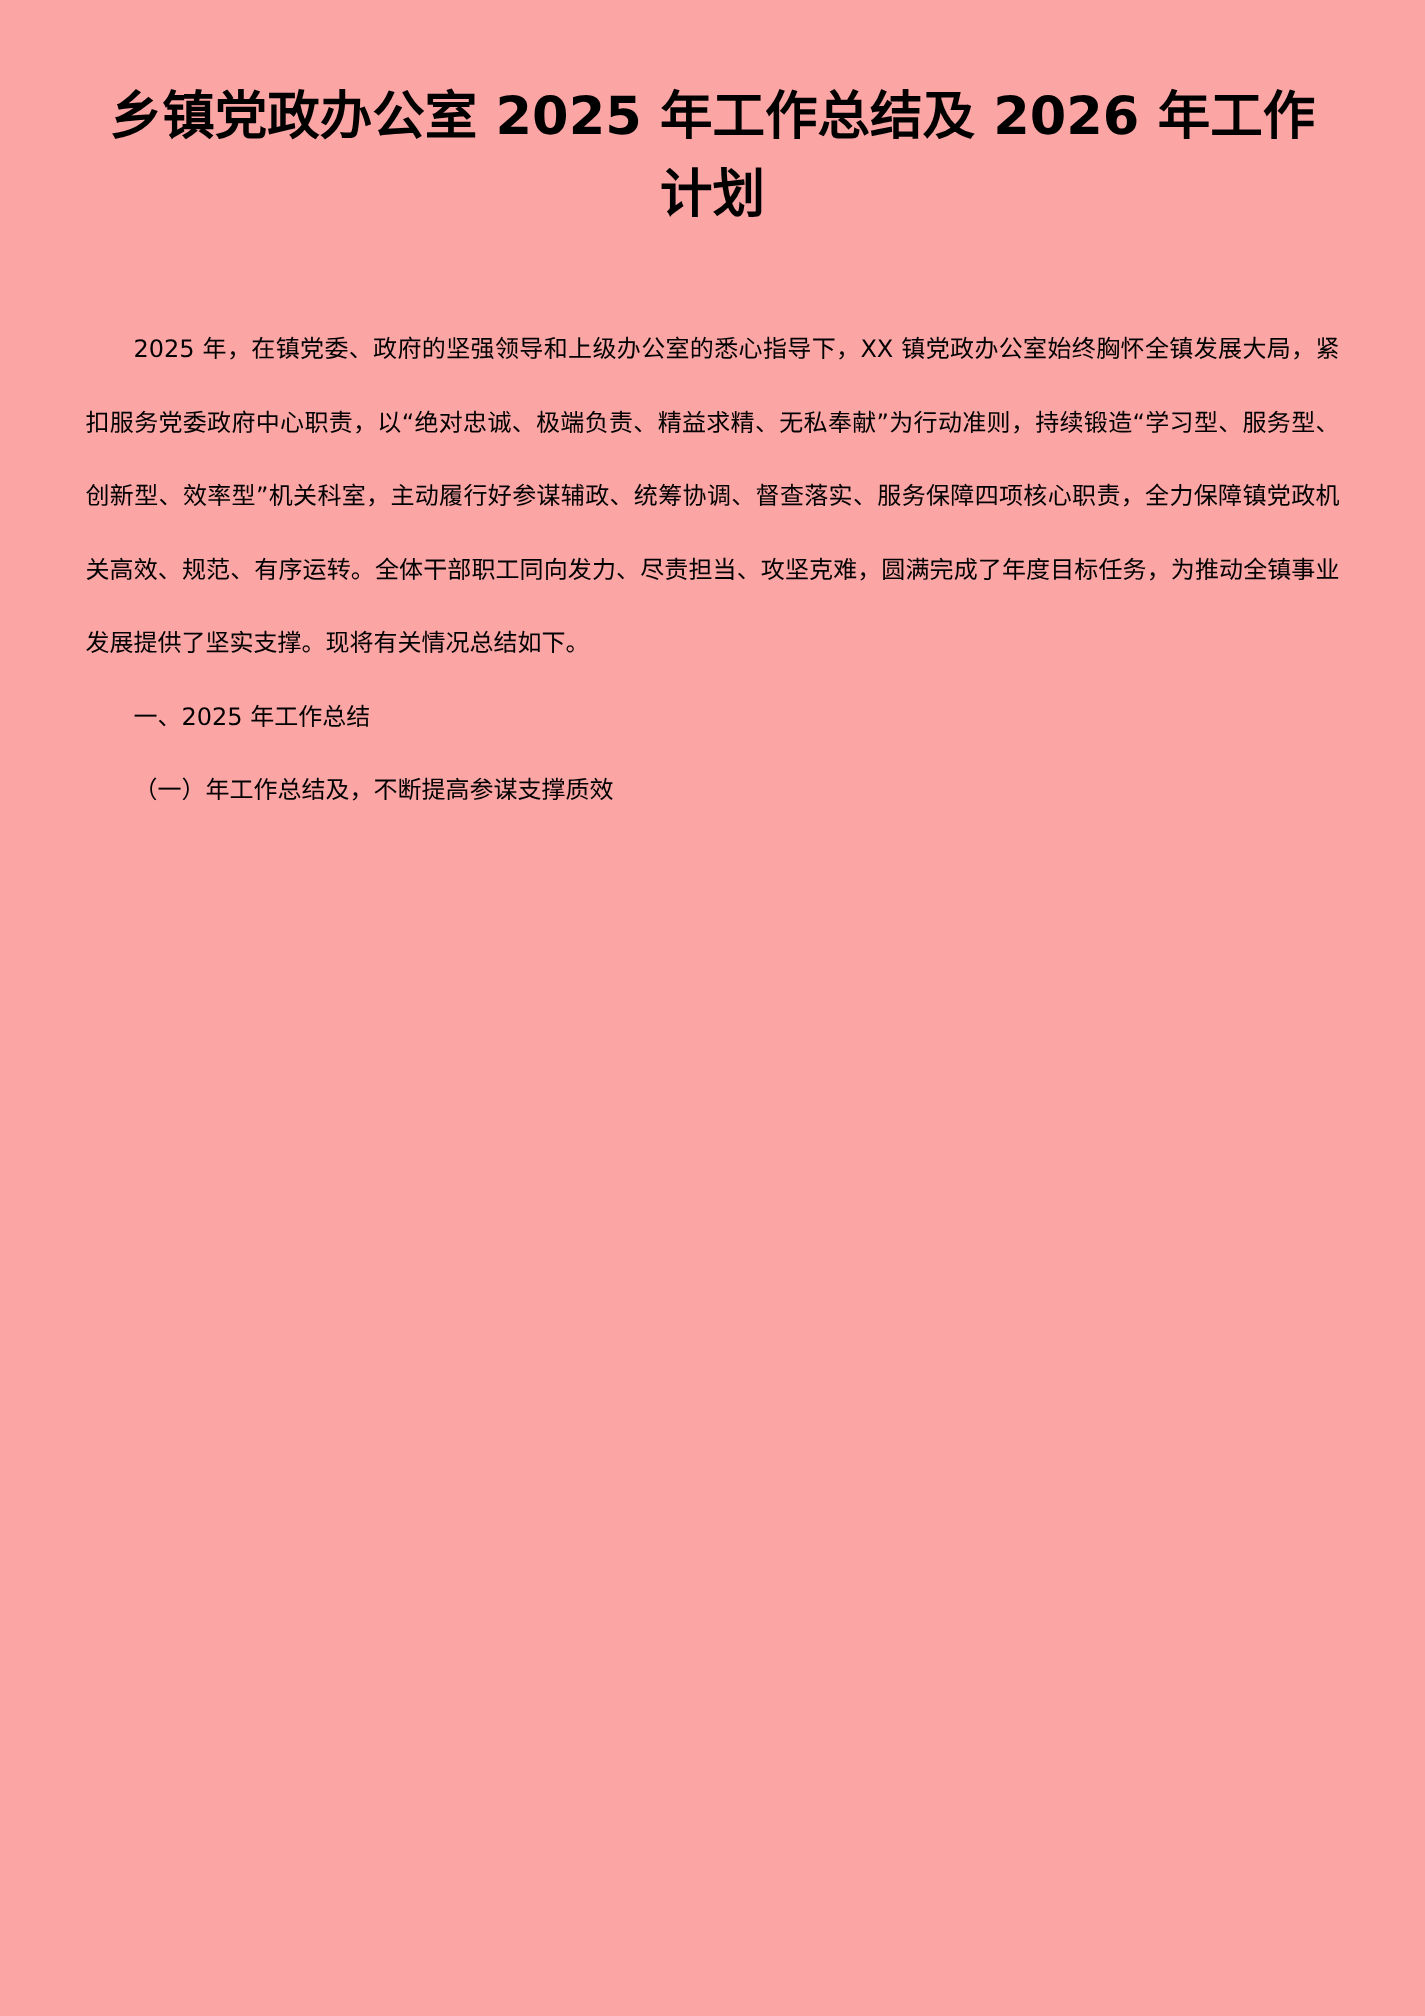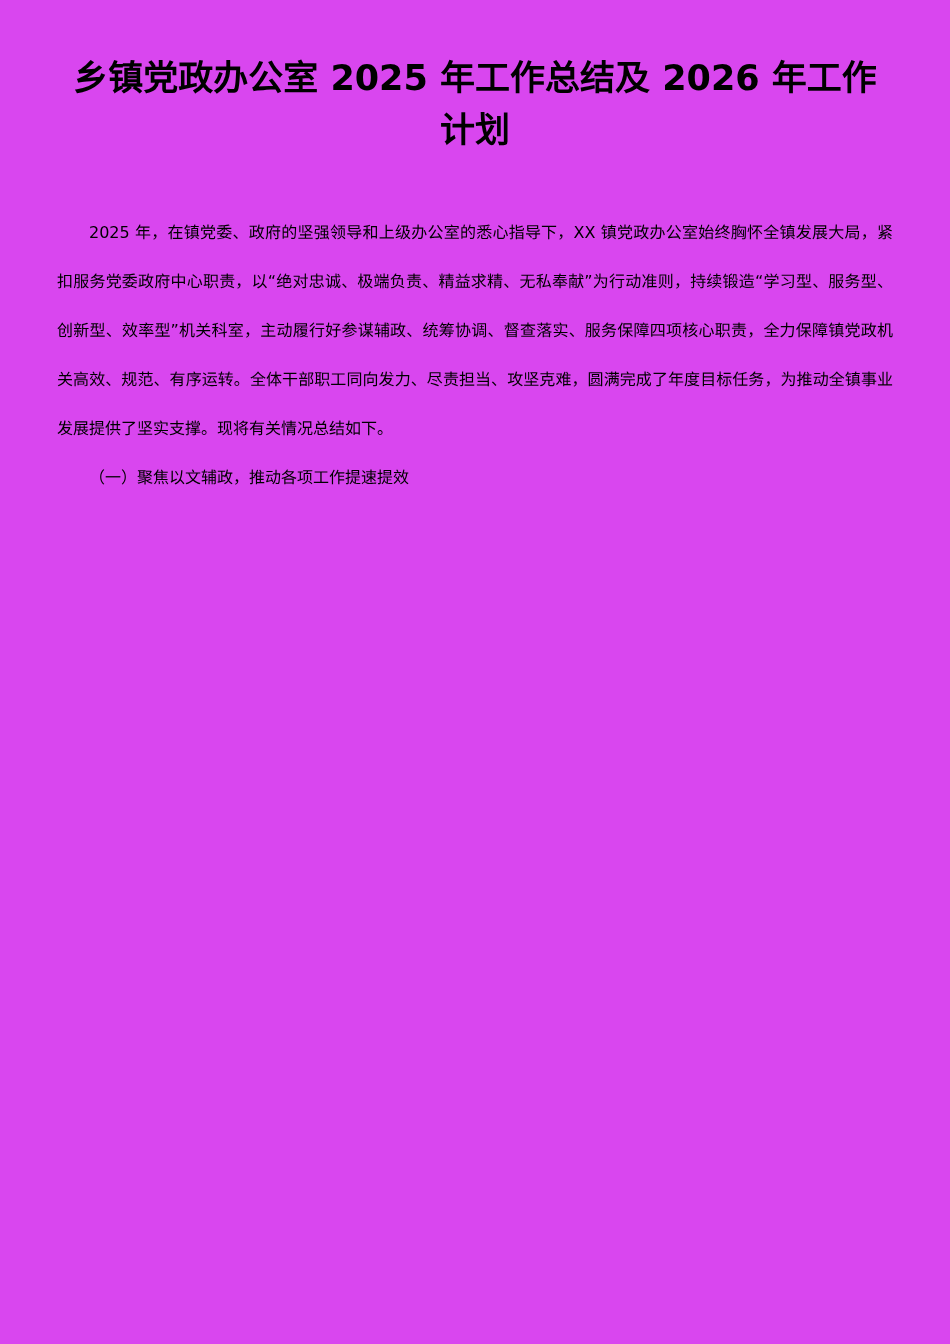--- a/index.html
+++ b/index.html
@@ -12,21 +12,21 @@
     background: #ffffff;
     color: #000000;
     overflow: hidden;
     font-family: "DejaVu Sans", sans-serif;
   }
   .page {
     box-sizing: border-box;
     width: 950px;
     height: 1344px;
     padding: 52px 57px 0 57px;
-    background: #d946ef;
+    background: #fca5a5;
   }
   .doc-title {
     margin: 0 0 52px 0;
     font-size: 35px;
     line-height: 52px;
     font-weight: 700;
     text-align: center;
     color: #000000;
   }
   .para {
@@ -49,19 +49,20 @@
 </style>
 </head>
 <body>
 
 <div class="page">
 
   <h1 class="doc-title">乡镇党政办公室 2025 年工作总结及 2026 年工作计划</h1>
 
   <p class="para">2025 年，在镇党委、政府的坚强领导和上级办公室的悉心指导下，XX 镇党政办公室始终胸怀全镇发展大局，紧扣服务党委政府中心职责，以“绝对忠诚、极端负责、精益求精、无私奉献”为行动准则，持续锻造“学习型、服务型、创新型、效率型”机关科室，主动履行好参谋辅政、统筹协调、督查落实、服务保障四项核心职责，全力保障镇党政机关高效、规范、有序运转。全体干部职工同向发力、尽责担当、攻坚克难，圆满完成了年度目标任务，为推动全镇事业发展提供了坚实支撑。现将有关情况总结如下。</p>
 
+  <p class="para section-heading">一、2025 年工作总结</p>
 
 
-  <p class="para section-heading">（一）聚焦以文辅政，推动各项工作提速提效</p>
+  <p class="para section-heading">（一）年工作总结及，不断提高参谋支撑质效</p>
 
 
 
 </div>
 
 </body></html>

